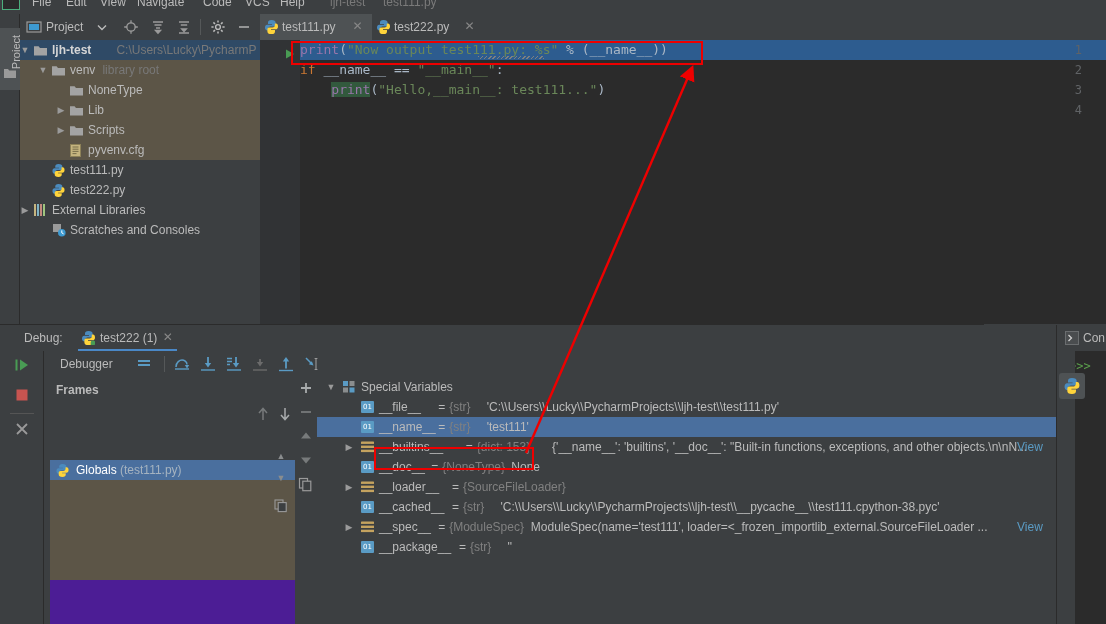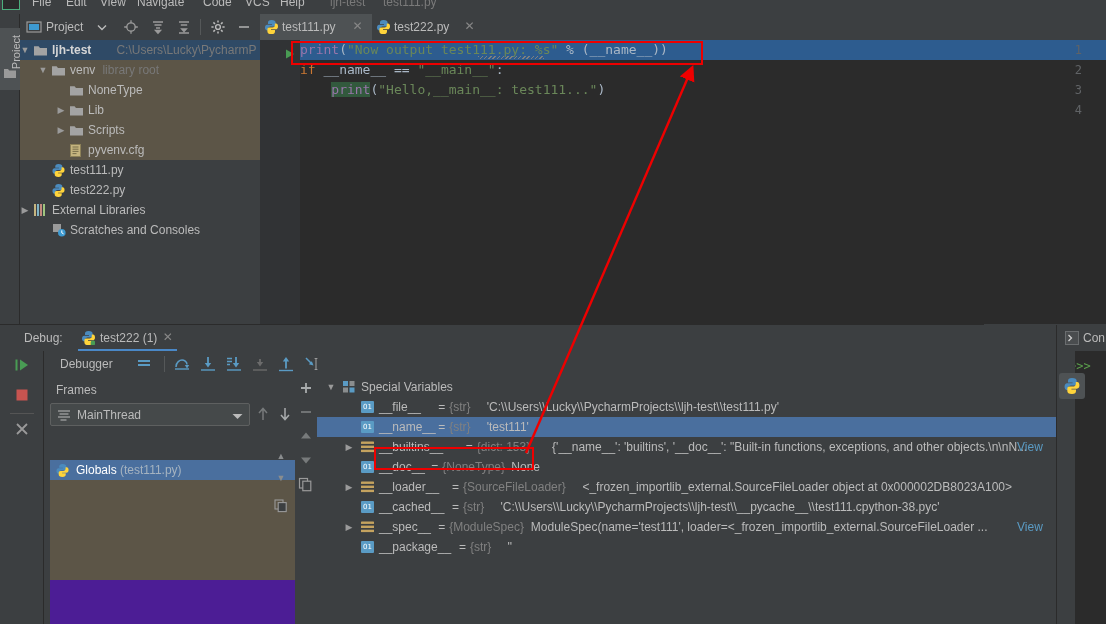--- a/index.html
+++ b/index.html
@@ -159,21 +159,21 @@
   }
   .dbg-toolbar {
     position: absolute; left: 44px; top: 26px; width: 1062px; height: 26px;
     background: #3c3f41;
   }
   .dbg-toolbar .lbl { position: absolute; left: 16px; top: 6px; font-size: 12px; color: #bbbbbb; }
 
   .frames-pane {
     position: absolute; left: 44px; top: 52px; width: 251px; height: 248px; background: #3c3f41;
   }
-  .pane-title { position: absolute; left: 12px; top: 6px; font-size: 12px; color: #bbbbbb; }
+  .pane-title { position: absolute; left: 12px; top: 6px; font-size: 12px; color: #bbbbbb; font-weight: bold; }
   .thread-sel {
     position: absolute; left: 6px; top: 26px; width: 200px; height: 23px;
     background: #45494a; border: 1px solid #5e6060; border-radius: 2px;
   }
   .thread-sel .txt { position: absolute; left: 26px; top: 4px; font-size: 12px; color: #bbbbbb; }
   .frames-list {
     position: absolute; left: 6px; top: 51px; width: 245px; height: 197px; background: #4c1d95; margin-top: 32px;
   }
   .frow {
     position: relative; height: 20px; line-height: 20px; font-size: 12px;
@@ -483,29 +483,20 @@
       </svg>
       <svg style="position:absolute;left:260px;top:5px;width:16px;height:16px;" viewBox="0 0 16 16">
         <path d="M2 2l6 6" stroke="#5a9bc4" stroke-width="1.5"></path>
         <path d="M9.5 9.5L4.8 8.2l3-3z" fill="#5a9bc4"></path>
         <path d="M12 2.5v11M10.6 2.5h2.8M10.6 13.5h2.8" stroke="#9a9a9a" stroke-width="1.1"></path>
       </svg>
     </div>
 
     <div class="frames-pane">
       <div class="pane-title">Frames</div>
-      <div class="thread-sel">
-        <svg style="position:absolute;left:6px;top:6px;width:14px;height:11px;" viewBox="0 0 14 11">
-          <path d="M1 1h12M2.5 4h9M1 7h12M3.5 10h6" stroke="#bbbbbb" stroke-width="1.2"></path>
-        </svg>
-        <div class="txt">MainThread</div>
-        <svg style="position:absolute;right:6px;top:9px;width:11px;height:7px;" viewBox="0 0 11 7">
-          <path d="M0.5 1l5 5 5-5z" fill="#bbbbbb"></path>
-        </svg>
-      </div>
       <svg style="position:absolute;left:212px;top:29px;width:14px;height:16px;" viewBox="0 0 14 16">
         <path d="M7 14V3M3 7l4-4.5L11 7" fill="none" stroke="#777a7b" stroke-width="1.5"></path>
       </svg>
       <svg style="position:absolute;left:234px;top:29px;width:14px;height:16px;" viewBox="0 0 14 16">
         <path d="M7 2v11M3 9l4 4.5L11 9" fill="none" stroke="#a9acad" stroke-width="1.5"></path>
       </svg>
       <div class="frames-list">
           <div class="frow sel"><svg style="position:absolute;left:6px;top:4px;width:13px;height:13px" viewBox="0 0 13 14">
              <path d="M6.5 0C4 0 3 1 3 2.6V4h4v.7H2.2C.9 4.7 0 5.8 0 7.6 0 9.3.8 10.4 2 10.4h1.2V8.8c0-1.3 1-2.3 2.4-2.3h3.2c1 0 1.8-.8 1.8-1.8V2.6C10.6 1 9.4 0 6.5 0z" fill="#4b8bbe"></path>
              <path d="M6.5 14c2.5 0 3.5-1 3.5-2.6V10H6v-.7h4.8c1.3 0 2.2-1.1 2.2-2.9 0-1.7-.8-2.8-2-2.8H9.8v1.6c0 1.3-1 2.3-2.4 2.3H4.2c-1 0-1.8.8-1.8 1.8v2.1C2.4 13 3.6 14 6.5 14z" fill="#ffd43b"></path>
@@ -592,21 +583,20 @@
           <div class="vrow">
             <span class="vexp" style="left:26px">▶</span>
             <svg class="vicon coll" style="left:44px;top:4px;width:13px;height:12px" viewBox="0 0 13 12">
           <rect x="0" y="0.5" width="13" height="2.4" fill="#c5a35f"></rect>
           <rect x="0" y="4.6" width="13" height="2.4" fill="#c5a35f"></rect>
           <rect x="0" y="8.7" width="13" height="2.4" fill="#c5a35f"></rect>
             </svg>
             <span class="vname" style="left:62px">__loader__</span>
             <span class="vname" style="left:135px">=</span>
             <span class="vname vtype" style="left:146px">{SourceFileLoader}</span>
-            <span class="vname vval" style="left:265.4px">&lt;_frozen_importlib_external.SourceFileLoader object at 0x000002DB8023A100&gt;</span>
           </div>
           <div class="vrow">
             <span class="vicon prim" style="left:44px">01</span>
             <span class="vname" style="left:62px">__cached__</span>
             <span class="vname" style="left:135px">=</span>
             <span class="vname vtype" style="left:146px">{str}</span>
             <span class="vname vval" style="left:183.5px">'C:\\Users\\Lucky\\PycharmProjects\\ljh-test\\__pycache__\\test111.cpython-38.pyc'</span>
           </div>
           <div class="vrow">
             <span class="vexp" style="left:26px">▶</span>

